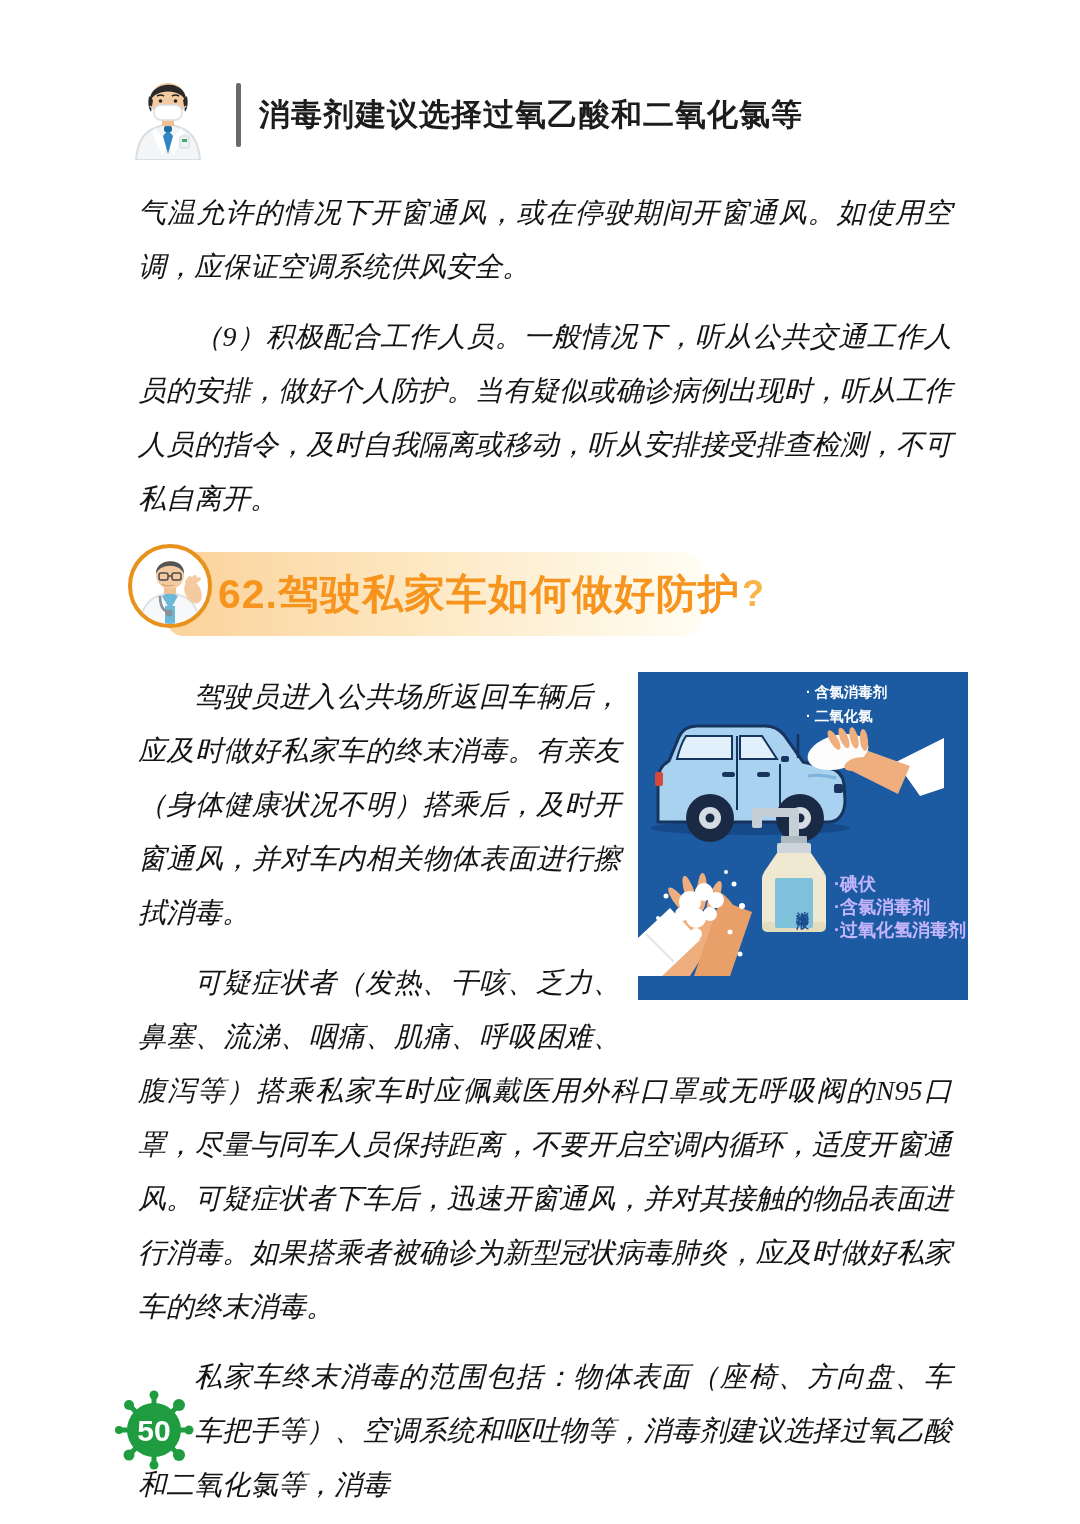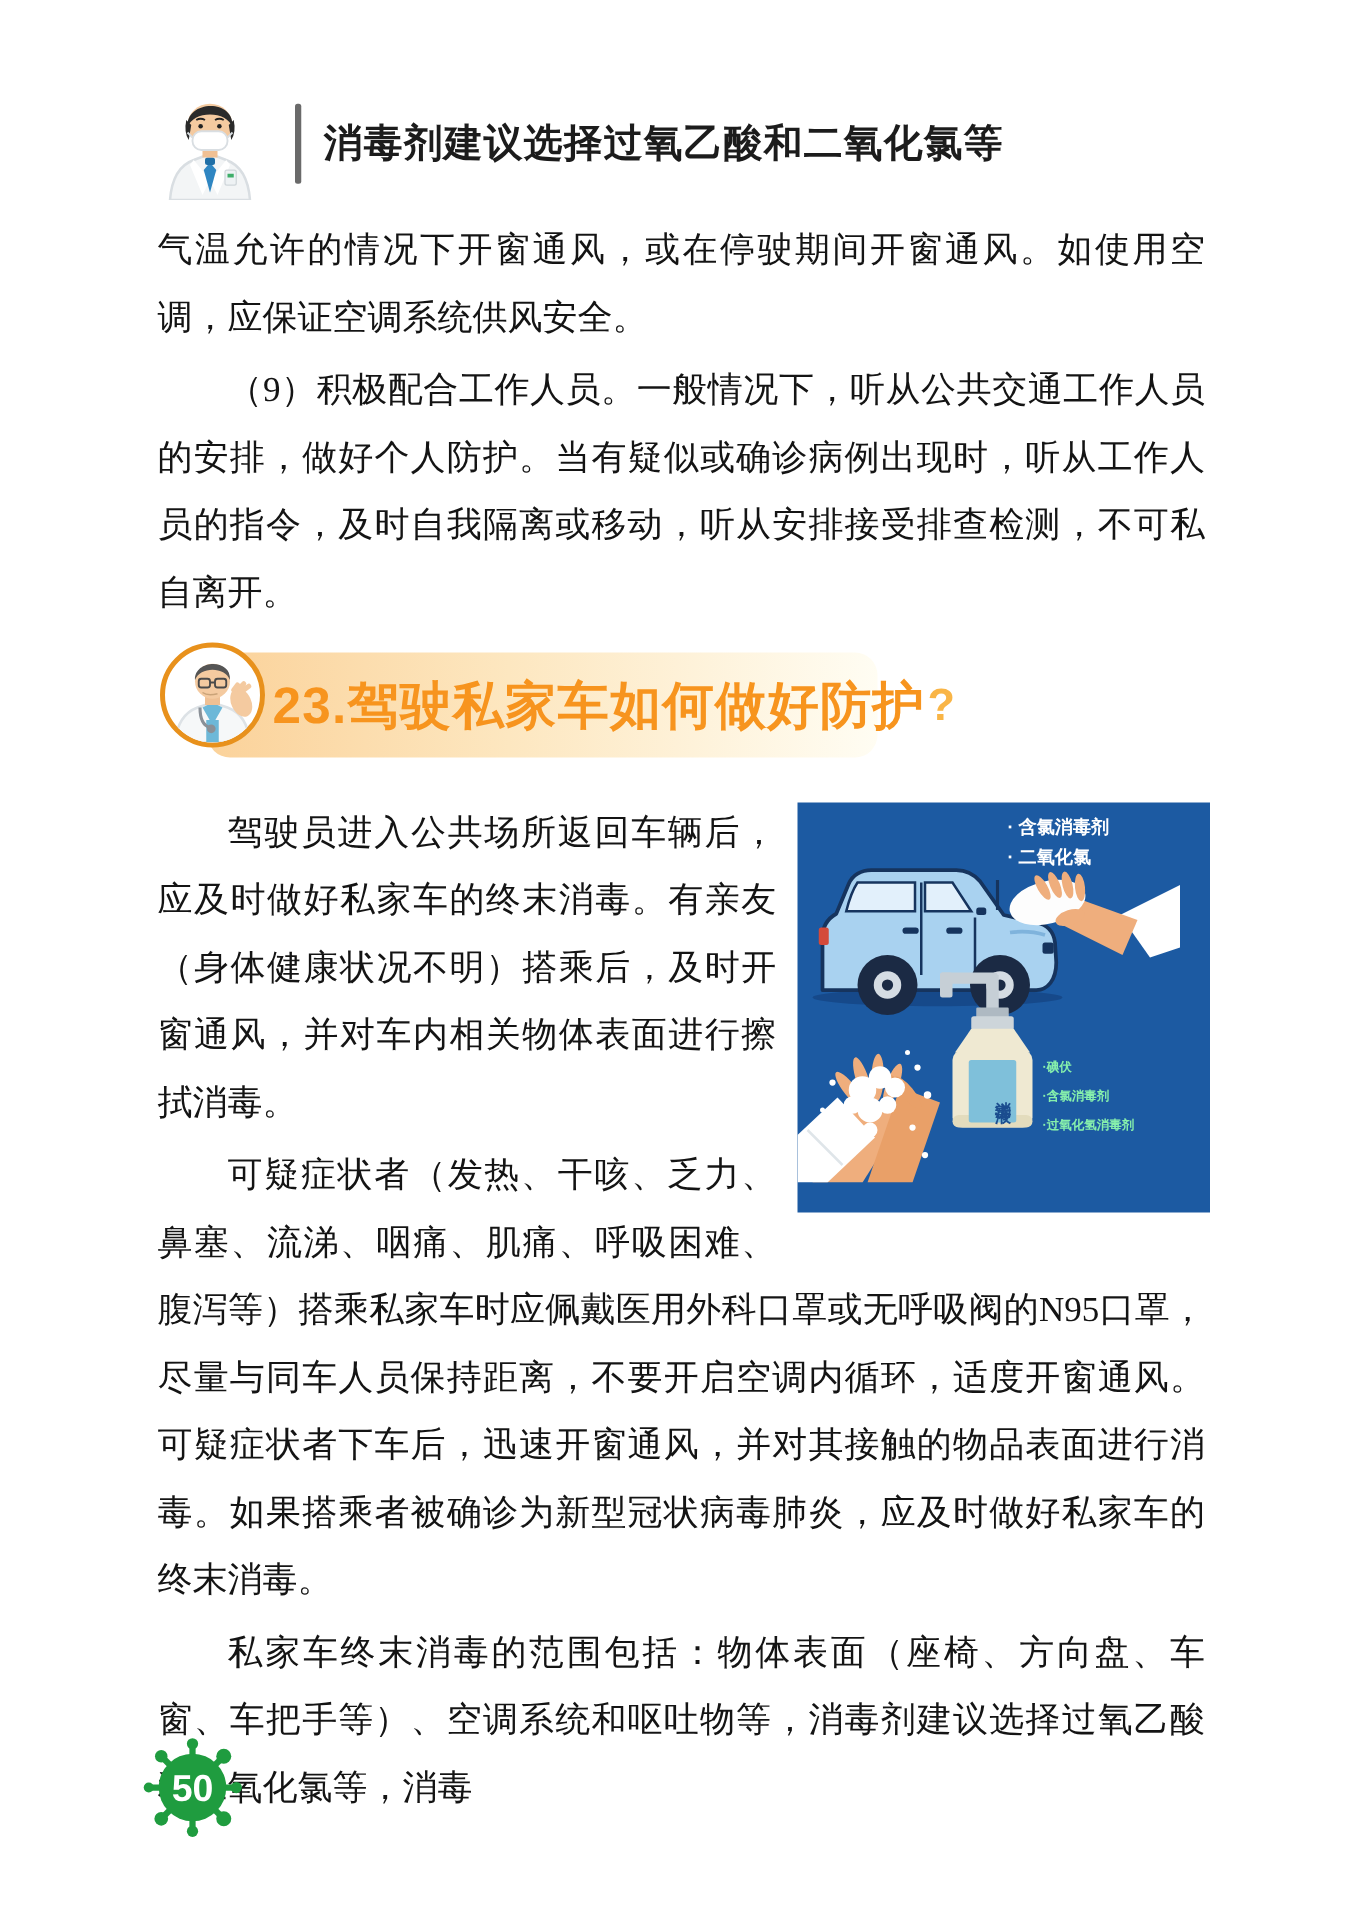--- a/index.html
+++ b/index.html
@@ -28,22 +28,22 @@
     font-weight:bold; font-size:31px; color:#1c1c1c; letter-spacing:1px;
     white-space:nowrap;
   }
 
   
   .content {
     position:absolute; left:122px; top:170px; width:846px;
     color:#141414;
   }
   .content p {
-    margin:4px; font-size:28px; line-height:54px;
-    text-align:justify; text-indent:2em;
+    margin:16px; font-size:28px; line-height:54px;
+    text-align:justify; text-indent:2em;font-style:italic;
   }
   .content p.continuation { text-indent:0; }
 
   
   .banner-row { position:relative; height:106px; margin:10px 0 22px 0; }
   .banner-bg {
     position:absolute; left:44px; top:10px; width:536px; height:84px;
     border-radius:18px;
     background:linear-gradient(90deg,#fbd29a 0%, #fde7c0 45%, #fffdf3 100%);
     display:flex; align-items:center; padding-left:52px; box-sizing:border-box;
@@ -72,21 +72,21 @@
   .ill-svg { position:absolute; left:0; top:0; }
   .ill-top-labels {
     position:absolute; left:168px; top:8px;
     font-family:"Liberation Sans","DejaVu Sans",sans-serif;
     font-weight:bold; font-size:14.5px; color:#ffffff; line-height:24px;
     white-space:nowrap;
   }
   .ill-bottom-labels {
     position:absolute; left:196px; top:201px;
     font-family:"Liberation Sans","DejaVu Sans",sans-serif;
-    font-weight:bold; font-size:10px; color:#86efac; line-height:23px;
+    font-weight:bold; font-size:18px; color:#c4b5fd; line-height:23px;
     white-space:nowrap;
   }
   .ill-bottle-label {
     position:absolute; left:139px; top:209px; width:34px; height:46px;
     writing-mode:vertical-rl; text-orientation:upright;
     font-family:"Liberation Sans","DejaVu Sans",sans-serif;
     font-weight:bold; font-size:13px; color:#1b4d8f;
     letter-spacing:2px; text-align:center;
   }
 
@@ -138,21 +138,21 @@
     <div class="title">消毒剂建议选择过氧乙酸和二氧化氯等</div>
   </div>
 
   <div class="content">
 
     <p class="continuation">气温允许的情况下开窗通风，或在停驶期间开窗通风。如使用空调，应保证空调系统供风安全。</p>
     <p>（9）积极配合工作人员。一般情况下，听从公共交通工作人员的安排，做好个人防护。当有疑似或确诊病例出现时，听从工作人员的指令，及时自我隔离或移动，听从安排接受排查检测，不可私自离开。</p>
 
     <div class="banner-row">
       <div class="banner-bg">
-        <span class="banner-heading">23.驾驶私家车如何做好防护</span>
+        <span class="banner-heading">62.驾驶私家车如何做好防护</span>
           <span class="banner-q">?</span>
       </div>
       <div class="banner-circle">
         <svg width="76" height="76" viewBox="0 0 76 76">
 
           <path d="M8 76 Q10 54 26 48 L38 44 L50 48 Q66 54 68 76 Z" fill="#f6f8f9" stroke="#dde2e6" stroke-width="2"></path>
 
           <polygon points="30,48 38,62 46,48 42,46 34,46" fill="#6db8d8"></polygon>
           <rect x="33" y="58" width="10" height="18" fill="#6db8d8"></rect>
 

